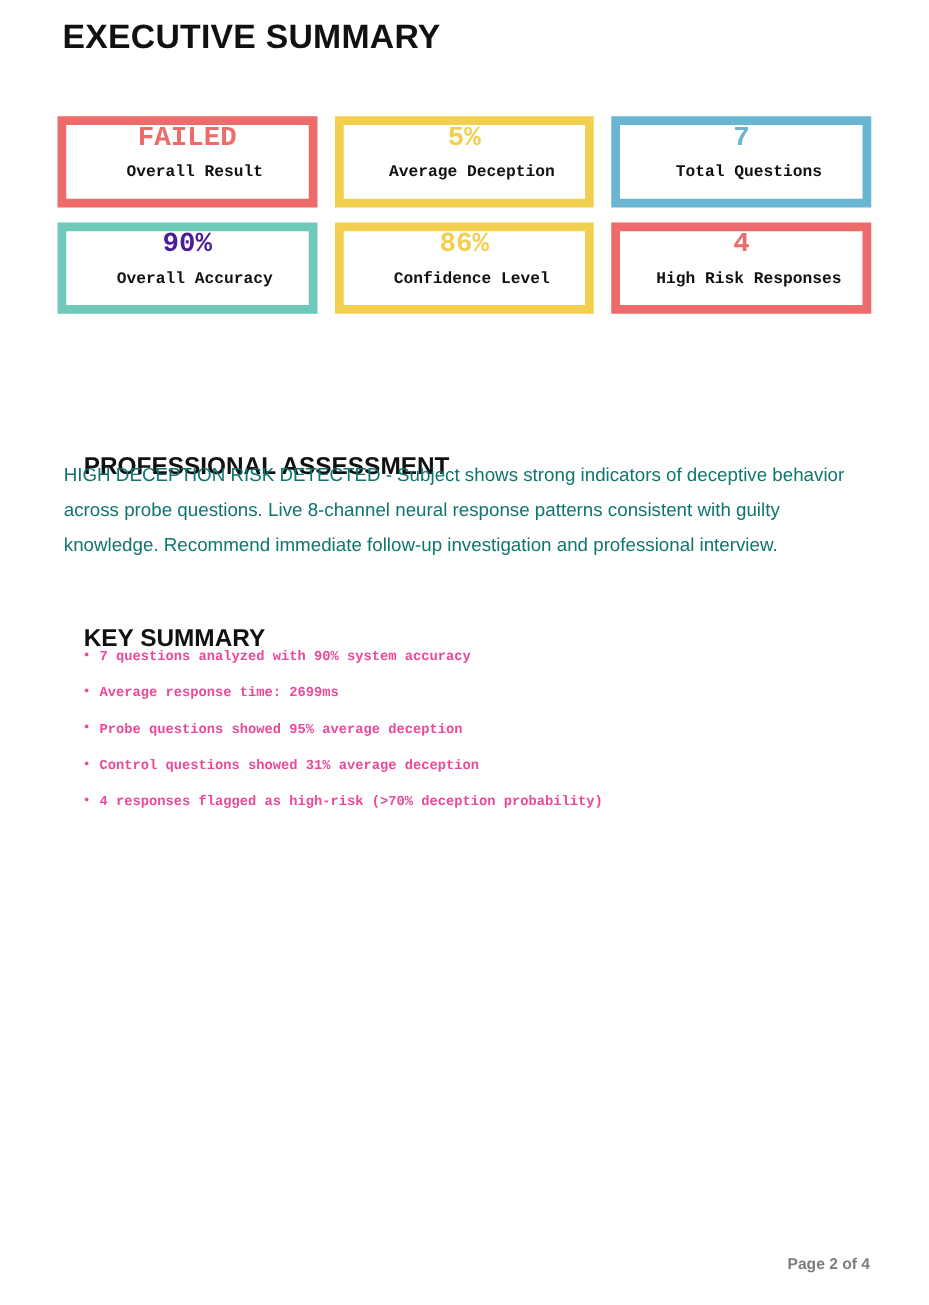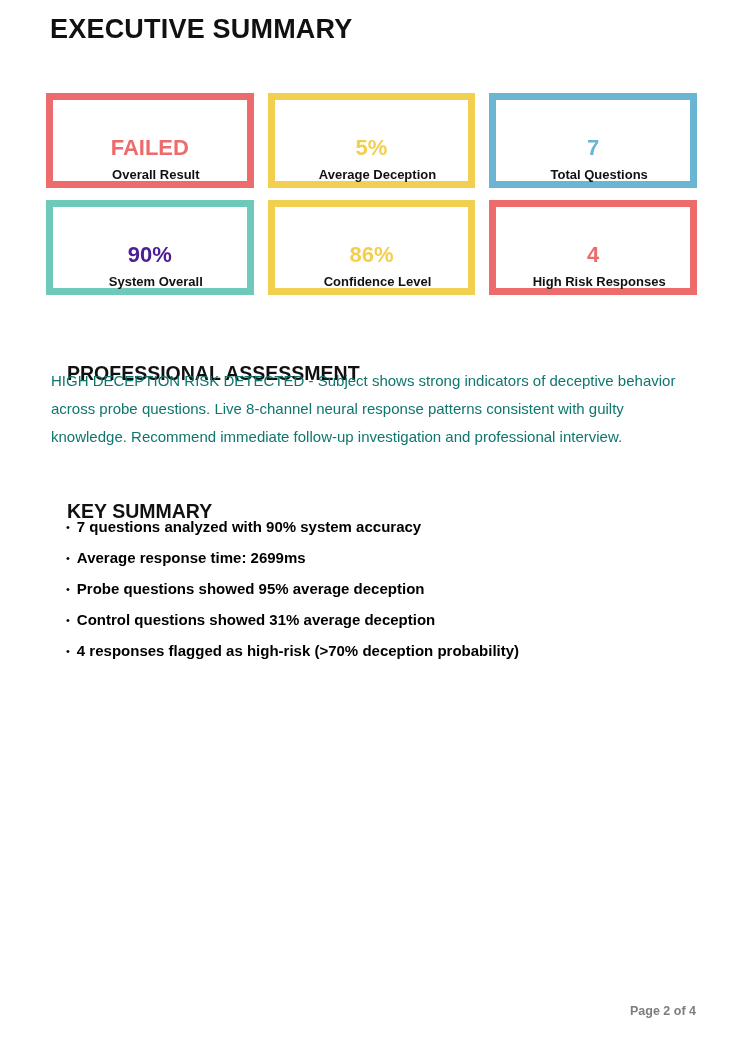--- a/index.html
+++ b/index.html
@@ -15,45 +15,45 @@
     position: absolute; left: 50px; top: 14px;
     font-size: 27px; font-weight: bold; letter-spacing: 0.2px;
     margin: 0; color: #111111;
   }
   .cards-grid {
     position: absolute; left: 46px; top: 93px; width: 651px;
     display: grid; grid-template-columns: repeat(3, 1fr);
     column-gap: 14px; row-gap: 12px;
   }
   .card {
-    height: 95px; box-sizing: border-box;
+    height: 73px; box-sizing: border-box;
     border: 7px solid #cccccc; background: #ffffff;
     display: flex; flex-direction: column;
-    align-items: center; justify-content: flex-end;
+    align-items: center; justify-content: flex-start; font-family: Liberation Mono, monospace;
   }
   .card-value { font-size: 22px; font-weight: bold; line-height: 1; }
   .card-label { font-size: 13px; font-weight: bold; color: #111111; margin-top: 9px; line-height: 1; padding-left: 12px; }
   .section-heading {
     position: absolute; left: 50px; margin: 17px;
     font-size: 19.5px; font-weight: bold; color: #111111;
   }
   #pa-heading { top: 345px; }
   #kf-heading { top: 483px; }
   .assessment-body {
     position: absolute; left: 50px; top: 366px; width: 650px;
     margin: 1px; font-size: 15px; line-height: 28px; color: #0f766e;
     font-weight: normal;
   }
   .findings-list {
     position: absolute; left: 66px; top: 519px; width: 620px;
     margin: 0; padding: 0; list-style: none;
   }
   .findings-list li {
-    font-size: 15px; font-weight: bold; color: #000000;
-    line-height: 15px; margin-bottom: 14px;
+    font-size: 11px; font-weight: bold; color: #ec4899;
+    line-height: 15px; margin-bottom: 14px; font-family: Liberation Mono, monospace;
   }
   .findings-list li::before {
     content: "\2022";
     font-size: 11px; font-weight: normal;
     margin-right: 7px; position: relative; top: -1.5px;
   }
   .page-footer {
     position: absolute; right: 47px; top: 1004px;
     font-size: 12.5px; color: #7d7d7d; font-weight: bold;
   }
@@ -73,21 +73,21 @@
       <div class="card" style="border-color: rgb(243, 207, 79);">
         <div class="card-value" style="color: rgb(243, 207, 79);">5%</div>
         <div class="card-label">Average Deception</div>
       </div>
       <div class="card" style="border-color: rgb(106, 182, 210);">
         <div class="card-value" style="color: rgb(106, 182, 210);">7</div>
         <div class="card-label">Total Questions</div>
       </div>
       <div class="card" style="border-color: rgb(111, 201, 187);">
         <div class="card-value" style="color: #4c1d95;">90%</div>
-        <div class="card-label">System Overall</div>
+        <div class="card-label">Overall Accuracy</div>
       </div>
       <div class="card" style="border-color: rgb(243, 207, 79);">
         <div class="card-value" style="color: rgb(243, 207, 79);">86%</div>
         <div class="card-label">Confidence Level</div>
       </div>
       <div class="card" style="border-color: rgb(237, 107, 107);">
         <div class="card-value" style="color: rgb(237, 107, 107);">4</div>
         <div class="card-label">High Risk Responses</div>
       </div>
     </div>

